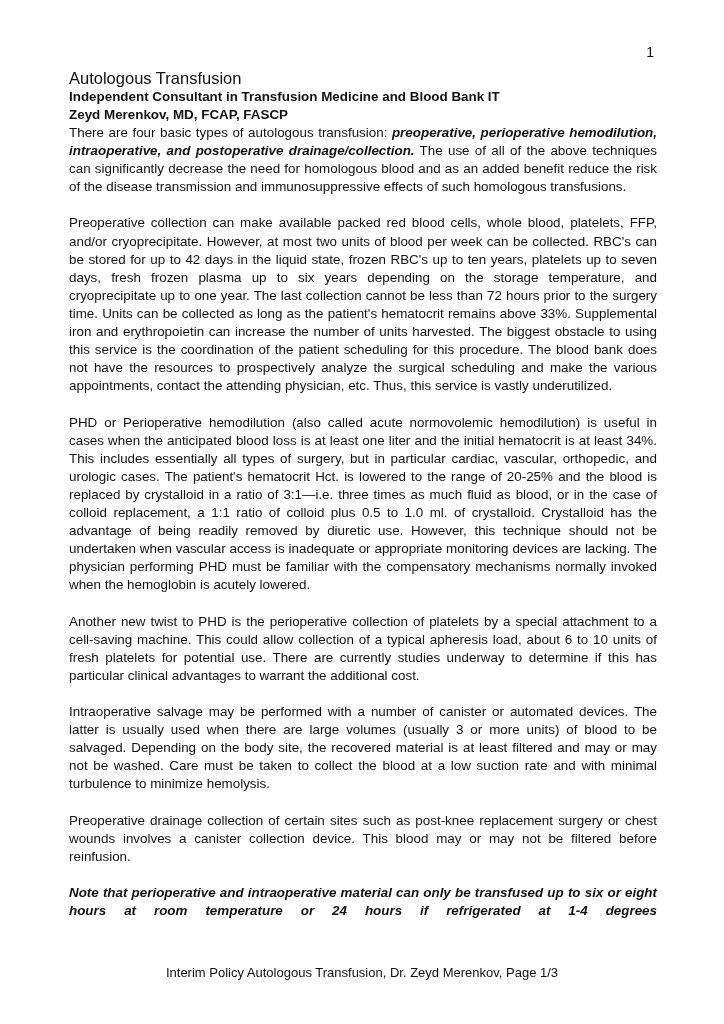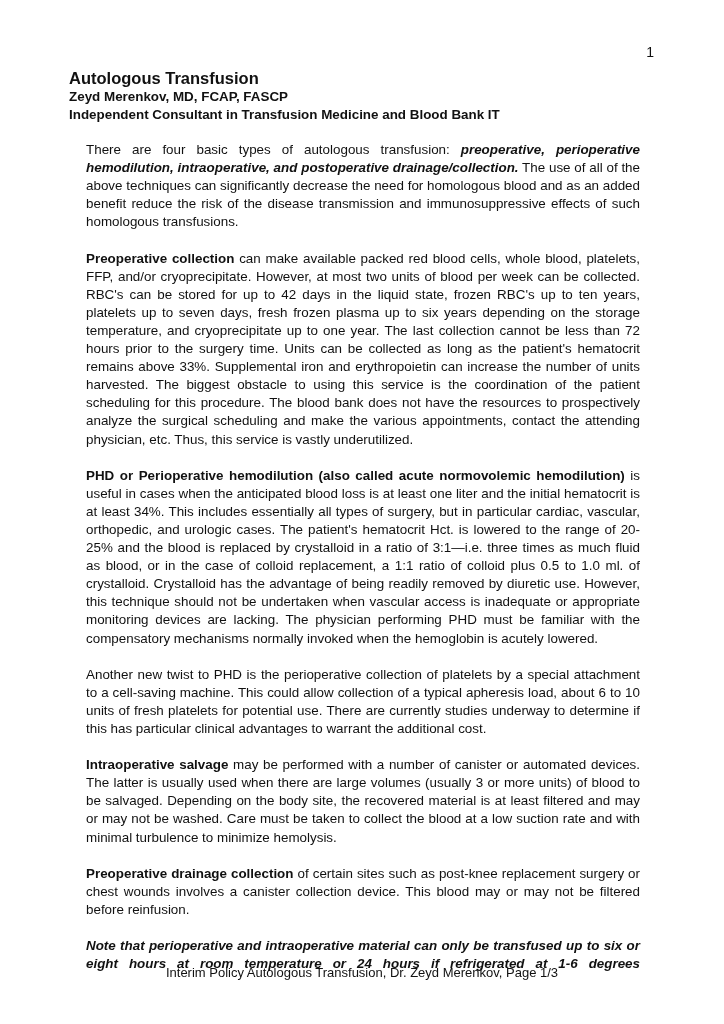--- a/index.html
+++ b/index.html
@@ -23,46 +23,46 @@
     line-height: 16px;
   }
   .content {
     position: absolute;
     left: 69px;
     top: 69px;
     width: 588px;
   }
   .title {
     font-size: 16.5px;
-    font-weight: bold;
+    font-weight: normal;
     line-height: 19px;
     margin: 0;
   }
   .subtitle {
     font-size: 13.4px;
     font-weight: bold;
     line-height: 18px;
     margin: 0;
   }
   .section-heading {
     font-size: 13.4px;
     font-weight: bold;
     line-height: 18px;
     margin: 18px 0 0 0;
   }
   p {
     font-size: 13.4px;
     line-height: 18.1px;
     text-align: justify;
-    margin: 17px;
+    margin: 0;
   }
   p.spaced {
     margin-top: 18.1px;
   }
-  .b { font-weight: bold; }
+  .b { font-weight: normal; }
   .bi { font-weight: bold; font-style: italic; }
   .footer {
     position: absolute;
     top: 966px;
     left: 0;
     width: 724px;
     text-align: center;
     font-size: 13px;
     line-height: 14px;
   }
@@ -70,34 +70,34 @@
 </head>
 <body>
 
 <div>
 
   <div class="page-number">1</div>
 
   <div class="content">
 
     <div class="title">Autologous Transfusion</div>
+    <div class="subtitle">Independent Consultant in Transfusion Medicine and Blood Bank IT</div>
     <div class="subtitle">Zeyd Merenkov, MD, FCAP, FASCP</div>
-    <div class="subtitle">Independent Consultant in Transfusion Medicine and Blood Bank IT</div>
 
     <p><span>There are four basic types of autologous transfusion:  </span><span class="bi">preoperative, perioperative hemodilution, intraoperative, and postoperative drainage/collection.</span><span>  The use of all of the above techniques can significantly decrease the need for homologous blood and as an added benefit reduce the risk of the disease transmission and immunosuppressive effects of such homologous transfusions.</span></p>
 
     <p class="spaced"><span class="b">Preoperative collection</span><span> can make available packed red blood cells, whole blood, platelets, FFP, and/or cryoprecipitate.  However, at most two units of blood per week can be collected. RBC's can be stored for up to 42 days in the liquid state, frozen RBC's up to ten years, platelets up to seven days, fresh frozen plasma up to six years depending on the storage temperature, and cryoprecipitate up to one year.  The last collection cannot be less than 72 hours prior to the surgery time.  Units can be collected as long as the patient's hematocrit remains above 33%.  Supplemental iron and erythropoietin can increase the number of units harvested.  The biggest obstacle to using this service is the coordination of the patient scheduling for this procedure.  The blood bank does not have the resources to prospectively analyze the surgical scheduling and make the various appointments, contact the attending physician, etc.  Thus, this service is vastly underutilized.</span></p>
 
     <p class="spaced"><span class="b">PHD or Perioperative hemodilution (also called acute normovolemic hemodilution)</span><span> is useful in cases when the anticipated blood loss is at least one liter and the initial hematocrit is at least 34%.  This includes essentially all types of surgery, but in particular cardiac, vascular, orthopedic, and urologic cases.  The patient's hematocrit Hct. is lowered to the range of 20-25% and the blood is replaced by crystalloid in a ratio of 3:1—i.e. three times as much fluid as blood, or in the case of colloid replacement, a 1:1 ratio of colloid plus 0.5 to 1.0 ml. of crystalloid.  Crystalloid has the advantage of being readily removed by diuretic use.  However, this technique should not be undertaken when vascular access is inadequate or appropriate monitoring devices are lacking.  The physician performing PHD must be familiar with the compensatory mechanisms normally invoked when the hemoglobin is acutely lowered.</span></p>
 
     <p class="spaced">Another new twist to PHD is the perioperative collection of platelets by a special attachment to a cell-saving machine.  This could allow collection of a typical apheresis load, about 6 to 10 units of fresh platelets for potential use.  There are currently studies underway to determine if this has particular clinical advantages to warrant the additional cost.</p>
 
     <p class="spaced"><span class="b">Intraoperative salvage</span><span> may be performed with a number of canister or automated devices. The latter is usually used when there are large volumes (usually 3 or more units) of blood to be salvaged.  Depending on the body site, the recovered material is at least filtered and may or may not be washed.  Care must be taken to collect the blood at a low suction rate and with minimal turbulence to minimize hemolysis.</span></p>
 
     <p class="spaced"><span class="b">Preoperative drainage collection</span><span> of certain sites such as post-knee replacement surgery or chest wounds involves a canister collection device.  This blood may or may not be filtered before reinfusion.</span></p>
 
-    <p class="spaced bi" style="text-align-last: justify;">Note that perioperative and intraoperative material can only be transfused up to six or eight hours at room temperature or 24 hours if refrigerated at 1-6 degrees</p>
+    <p class="spaced bi" style="text-align-last: justify;">Note that perioperative and intraoperative material can only be transfused up to six or eight hours at room temperature or 24 hours if refrigerated at 1-4 degrees</p>
 
   </div>
 
   <div class="footer">Interim Policy Autologous Transfusion, Dr. Zeyd Merenkov, Page 1/3</div>
 
 </div>
 
 </body></html>

